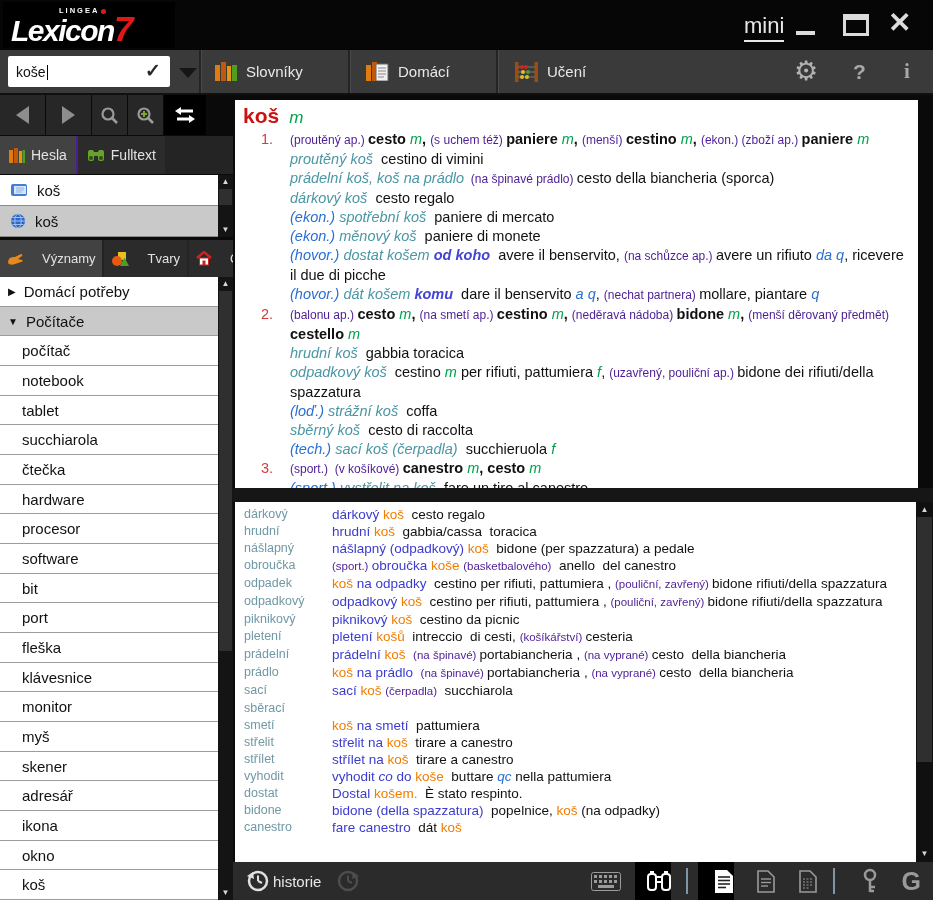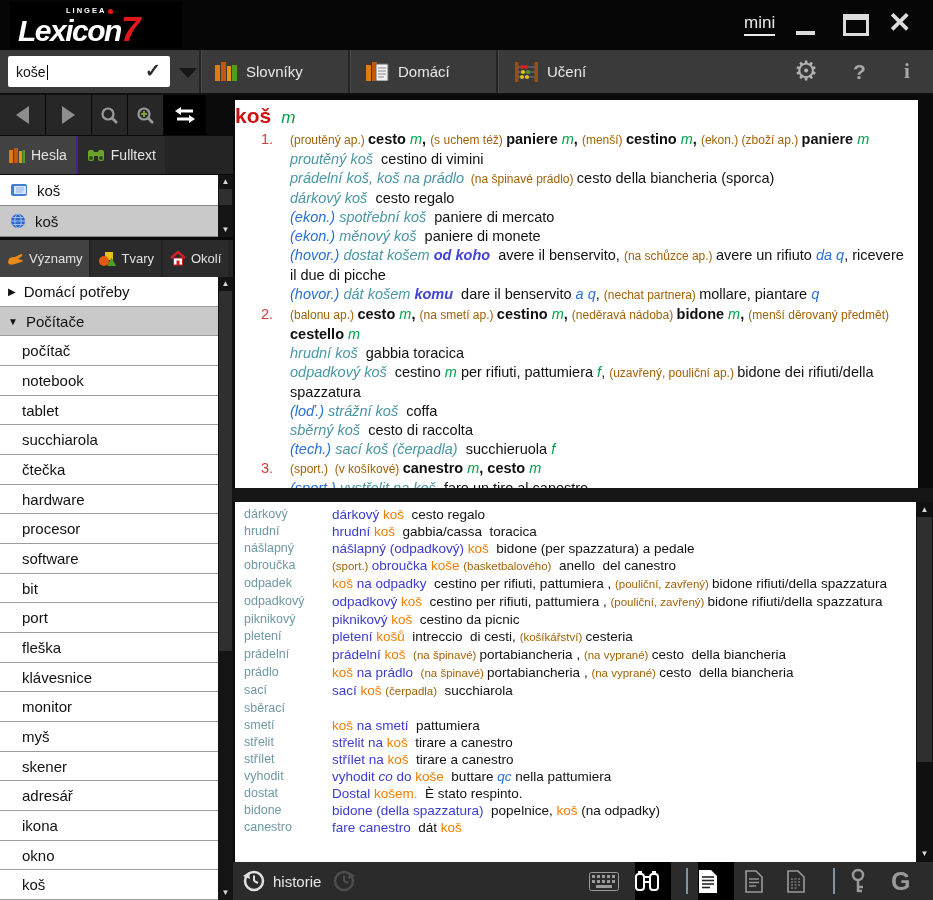--- a/index.html
+++ b/index.html
@@ -1,26 +1,26 @@
 <!DOCTYPE html>
 <html><head>
 <meta charset="utf-8">
 <style>
   html,body{margin:0;padding:0}
   body{width:933px;height:900px;position:relative;overflow:hidden;background:#0a0a0a;
        font-family:"Liberation Sans",sans-serif;}
 
   
   #titlebar{position:absolute;left:0;top:0;width:933px;height:50px;background:#060606}
-  .logo{position:absolute;left:10px;top:2px;width:172px;height:46px;background:#000;color:#fff}
+  .logo{position:absolute;left:3px;top:2px;width:172px;height:46px;background:#000;color:#fff}
   .logo-top{position:absolute;left:56px;top:4px;font-size:7.5px;letter-spacing:2px;font-weight:bold}
   .logo-dot{display:inline-block;width:5px;height:5px;background:#e01818;border-radius:50%;margin-left:2px;vertical-align:middle}
   .logo-main{position:absolute;left:8px;top:7px;font-size:30px;font-weight:bold;font-style:italic;letter-spacing:-1.5px;white-space:nowrap}
   .logo-seven{color:#e01818;font-size:35px}
-  .mini-btn{position:absolute;left:744px;top:13px;color:#e8e8e8;font-size:17px;border-bottom:2px solid #e8e8e8;padding-bottom:1px;cursor:default}
+  .mini-btn{position:absolute;left:744px;top:13px;color:#e8e8e8;font-size:22px;border-bottom:2px solid #e8e8e8;padding-bottom:1px;cursor:default}
   .min-btn{position:absolute;left:796px;top:31px;width:19px;height:4px;background:#dcdcdc}
   .max-btn{position:absolute;left:843px;top:14px;width:20px;height:13px;border:3px solid #dcdcdc;border-top-width:6px}
   .close-btn{position:absolute;left:888px;top:6px;font-size:28px;color:#dcdcdc;font-weight:bold}
 
   
   #toolbar{position:absolute;left:0;top:50px;width:933px;height:45px;background:#3a3a3a;border-bottom:2px solid #101010;box-sizing:border-box}
   .search-box{position:absolute;left:8px;top:6px;width:162px;height:31px;background:#fff;border-radius:2px}
   .search-text{position:absolute;left:8px;top:8px;font-size:14px;color:#111}
   .search-caret{display:inline-block;width:1px;height:15px;background:#000;vertical-align:text-bottom;margin-left:1px}
   .search-check{position:absolute;right:9px;top:3px;font-size:19px;color:#2a2a2a;font-weight:bold}
@@ -41,40 +41,40 @@
   .side-tab{height:38px;display:flex;align-items:center;gap:6px;color:#e2e2e2;font-size:14px;padding:0 9px;box-sizing:border-box}
   .side-tab.active{background:#424242}
   .side-tab.inactive{background:#2b2b2b;margin-left:2px}
   .results{position:absolute;left:0;top:80px;width:218px;height:62px;background:#fff}
   .result-row{height:31px;display:flex;align-items:center;gap:9px;padding-left:10px;border-bottom:1px solid #8a8a8a;box-sizing:border-box;font-size:15px;color:#111}
   .result-row.selected{background:#c9c9c9}
   .vscroll{position:absolute;background:#141414}
   .scroll-arrow{position:absolute;left:0;width:100%;text-align:center;color:#d8d8d8;font-size:8px;line-height:10px}
   .scroll-thumb{position:absolute;left:1px;background:#2f2f2f}
   .view-tabs{position:absolute;left:0;top:145px;width:233px;height:37px;background:#232323;display:flex}
-  .view-tab{height:37px;display:flex;align-items:center;gap:5px;color:#e2e2e2;font-size:13px;padding:0 7px;box-sizing:border-box}
+  .view-tab{height:37px;display:flex;align-items:center;gap:18px;color:#e2e2e2;font-size:13px;padding:0 7px;box-sizing:border-box}
   .view-tab.active{background:#424242}
   .view-tab.inactive{background:#2b2b2b;margin-left:2px}
   .tree{position:absolute;left:0;top:182px;width:218px;height:623px;background:#fff;overflow:hidden}
   .tree-row{height:29.68px;box-sizing:border-box;border-bottom:1px solid #9c9c9c;display:flex;align-items:center;padding-left:8px;font-size:15px;color:#111;background:#fff}
   .tree-row.child{padding-left:22px}
   .tree-row.selected{background:#c9c9c9}
   .tree-arrow{font-size:10px;margin-right:8px;color:#111}
 
   
   #main{position:absolute;left:233px;top:95px;width:700px;height:805px;background:#0a0a0a}
   .entry-panel{position:absolute;left:2px;top:5px;width:683px;height:388px;background:#fff;overflow:hidden;padding:4px 6px 0 0;box-sizing:border-box}
-  .headword-line{padding-left:0}
+  .headword-line{padding-left:8px}
   .headword{color:#cc1111;font-weight:bold;font-size:21px}
   .headword-gender{color:#00a24c;font-style:italic;font-size:17px;margin-left:10px}
   .entry-lines{font-size:14.5px;line-height:19px;margin-top:2px;color:#111}
   .entry-line{position:relative;padding-left:55px;white-space:pre-wrap}
   .entry-num{position:absolute;left:26px;color:#d43b3b}
 
-  .seg-n{color:#a16207;font-size:12px}
+  .seg-n{color:#4c1d95;font-size:12px}
   .seg-ni{color:#2a6fd4;font-style:italic}
   .seg-b{color:#111;font-weight:bold}
   .seg-g{color:#00a24c;font-style:italic}
   .seg-p{color:#4a96a4;font-style:italic}
   .seg-t{color:#111}
   .seg-o{color:#4343d6;font-weight:bold;font-style:italic}
   .seg-q{color:#2a6fd4;font-style:italic}
   .seg-c{color:#3b3bd0}
   .seg-ci{color:#3b3bd0;font-style:italic}
   .seg-k{color:#f07d00}
@@ -82,21 +82,21 @@
   .divider{position:absolute;left:0;top:393px;width:700px;height:14px;background:#161616}
   .colloc-panel{position:absolute;left:2px;top:407px;width:681px;height:360px;background:#fff;overflow:hidden;padding-top:4px;box-sizing:border-box}
   .colloc-row{display:flex;font-size:13.5px;line-height:17px}
   .colloc-key{flex:0 0 97px;padding-left:9px;color:#6f98a5;font-size:12.5px;box-sizing:border-box}
   .colloc-text{flex:1;white-space:pre-wrap;color:#111;padding-right:4px}
   .colloc-text .seg-n{font-size:11.5px}
   .colloc-scroll{position:absolute;left:683px;top:407px;width:17px;height:360px;background:#101010}
 
   
   .bottombar{position:absolute;left:0;top:767px;width:700px;height:38px;background:#2b2b2b}
-  .bb-item{position:absolute;top:0;height:38px;display:flex;align-items:center;justify-content:flex-start}
+  .bb-item{position:absolute;top:0;height:38px;display:flex;align-items:center;justify-content:flex-end}
   .bb-label{color:#e8e8e8;font-size:15px}
   .bb-sep{position:absolute;top:6px;width:2px;height:26px;background:#7e95a5}
   .bb-btn-active{background:#000}
   .bb-g{color:#9a9a9a;font-size:25px;font-weight:bold}
 </style>
 </head>
 <body>
 
 <div id="titlebar">
   <div class="logo">

